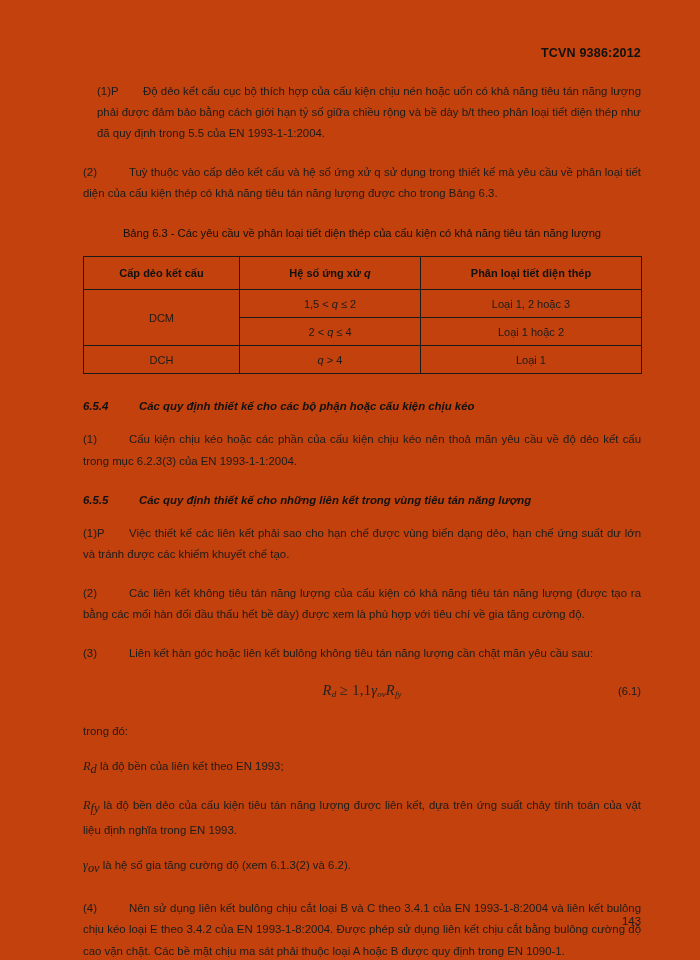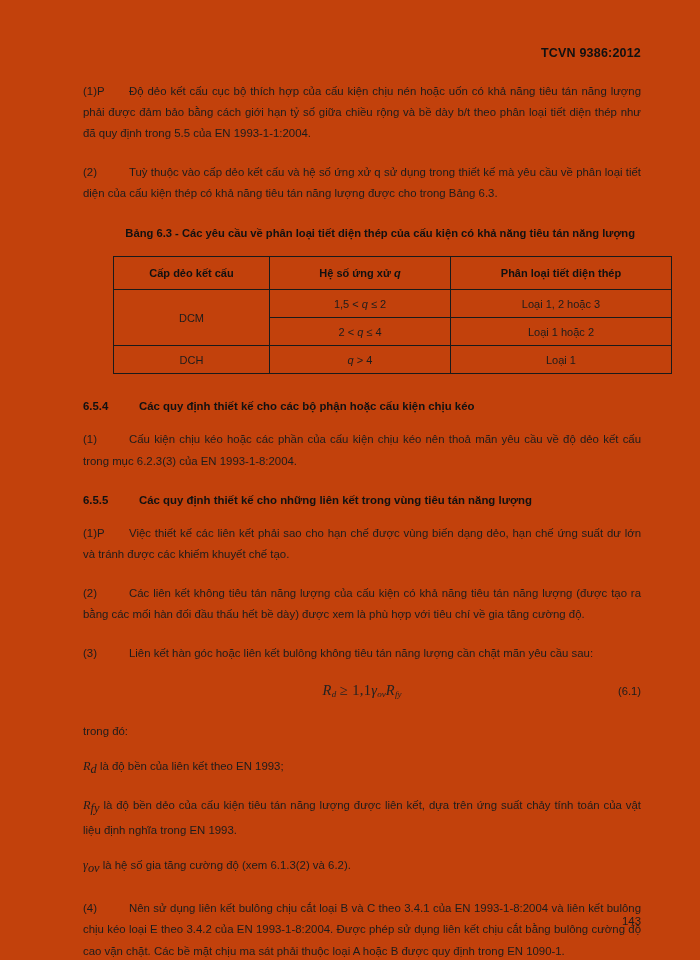--- a/index.html
+++ b/index.html
@@ -41,50 +41,51 @@
     font-size: 11.4px;
     line-height: 1.85;
     text-align: justify;
     margin: 0;
     color: #1c1c1c;
   }
   .para .marker {
     display: inline-block;
     min-width: 46px;
   }
-  .p-gap-lg { margin-top: 21px; }
+  .p-gap-lg { margin-top: 21px; margin-left: 14px; }
   .p-gap-md { margin-top: 18px; }
   .p-gap-sm { margin-top: 13px; }
 
   
   .heading {
     font-size: 11.4px;
     font-weight: bold;
     line-height: 1.7;
     margin: 0;
     color: #111;
+    font-style: italic;
   }
   .heading .num {
     display: inline-block;
     min-width: 56px;
   }
 
   
   .table-caption {
     font-size: 11.2px;
-    font-weight: bold;
-    text-align: right;
+    font-weight: normal;
+    text-align: center;
     line-height: 1.75;
     margin: 0;
     padding: 0 6px;
     color: #111;
   }
 
   
-  .table-wrap { margin-top: 12px; margin-left: 30px; }
+  .table-wrap { margin-top: 12px; }
   table.grid {
     border-collapse: collapse;
     width: 555px;
     table-layout: fixed;
     font-size: 11px;
   }
   table.grid th,
   table.grid td {
     border: 1.6px solid #1a1a1a;
     text-align: center;
@@ -189,21 +190,21 @@
             <td>DCH</td>
             <td><span class="ital">q</span><span> &gt; 4</span></td>
             <td>Loại 1</td>
           </tr>
         </tbody>
       </table>
     </div>
 
     <div class="heading" style="margin-top:23px;"><span class="num">6.5.4</span><span>Các quy định thiết kế cho các bộ phận hoặc cấu kiện chịu kéo</span></div>
 
-    <p class="para p-gap-sm"><span class="marker">(1)</span><span>Cấu kiện chịu kéo hoặc các phần của cấu kiện chịu kéo nên thoả mãn yêu cầu về độ dẻo kết cấu trong mục 6.2.3(3) của EN 1993-1-8:2004.</span></p>
+    <p class="para p-gap-sm"><span class="marker">(1)</span><span>Cấu kiện chịu kéo hoặc các phần của cấu kiện chịu kéo nên thoả mãn yêu cầu về độ dẻo kết cấu trong mục 6.2.3(3) của EN 1993-1-1:2004.</span></p>
 
     <div class="heading" style="margin-top:19px;"><span class="num">6.5.5</span><span>Các quy định thiết kế cho những liên kết trong vùng tiêu tán năng lượng</span></div>
 
     <p class="para p-gap-sm"><span class="marker">(1)P</span><span>Việc thiết kế các liên kết phải sao cho hạn chế được vùng biến dạng dẻo, hạn chế ứng suất dư lớn và tránh được các khiếm khuyết chế tạo.</span></p>
 
     <p class="para p-gap-md"><span class="marker">(2)</span><span>Các liên kết không tiêu tán năng lượng của cấu kiện có khả năng tiêu tán năng lượng (được tạo ra bằng các mối hàn đối đầu thấu hết bề dày) được xem là phù hợp với tiêu chí về gia tăng cường độ.</span></p>
 
     <p class="para p-gap-md"><span class="marker">(3)</span><span>Liên kết hàn góc hoặc liên kết bulông không tiêu tán năng lượng cần chặt mãn yêu cầu sau:</span></p>
 
     <div class="equation-row">

